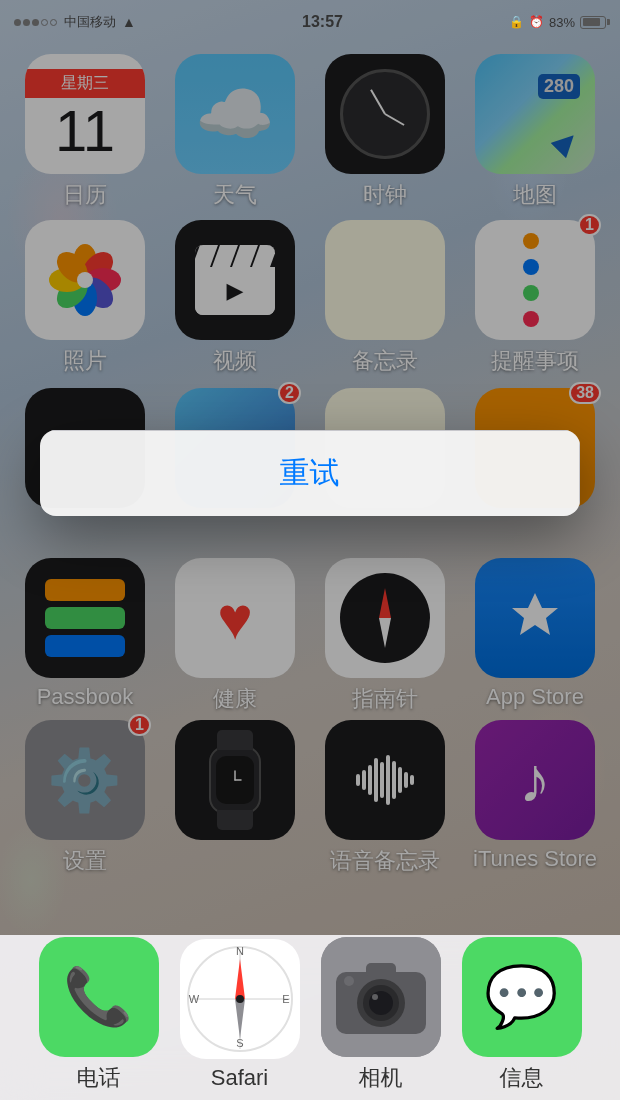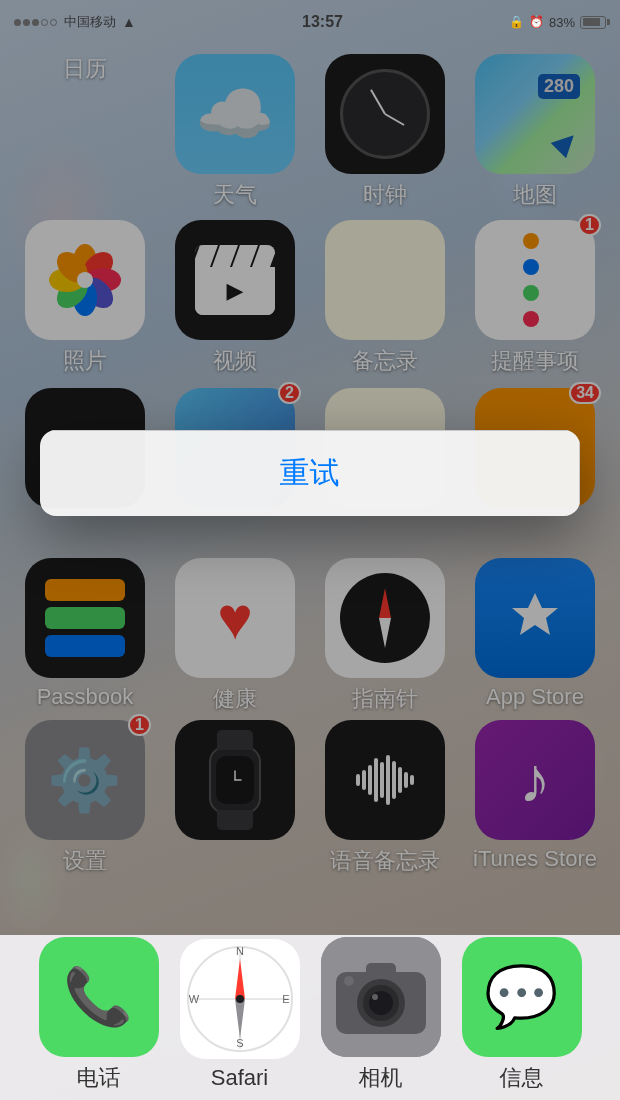--- a/index.html
+++ b/index.html
@@ -743,20 +743,24 @@
     <span class="battery-pct">83%</span>
     <div class="battery-bar">
       <div class="battery-fill"></div>
     </div>
   </div>
 </div>
 
 <div class="app-grid">
 
   <div class="app-item">
+    <div class="icon-calendar app-icon">
+      <div class="cal-header">星期三</div>
+      <div class="cal-day">11</div>
+    </div>
     <span class="app-label">日历</span>
   </div>
 
   <div class="app-item">
     <div class="icon-weather app-icon">☁️</div>
     <span class="app-label">天气</span>
   </div>
 
   <div class="app-item">
     <div class="icon-clock app-icon">
@@ -860,21 +864,21 @@
       <div class="badge">2</div>
     </div>
   </div>
 
   <div class="app-item">
     <div class="app-icon" style="background:#fffde7;"></div>
   </div>
 
   <div class="app-item">
     <div class="app-icon" style="background:#ff9500; position:relative;">
-      <div class="badge">34</div>
+      <div class="badge">38</div>
     </div>
   </div>
 </div>
 
 <div class="row4">
 
   <div class="app-item">
     <div class="icon-passbook app-icon">
       <div class="passbook-card" style="background:#ff9500;"></div>
       <div class="passbook-card" style="background:#4cd964;"></div>

